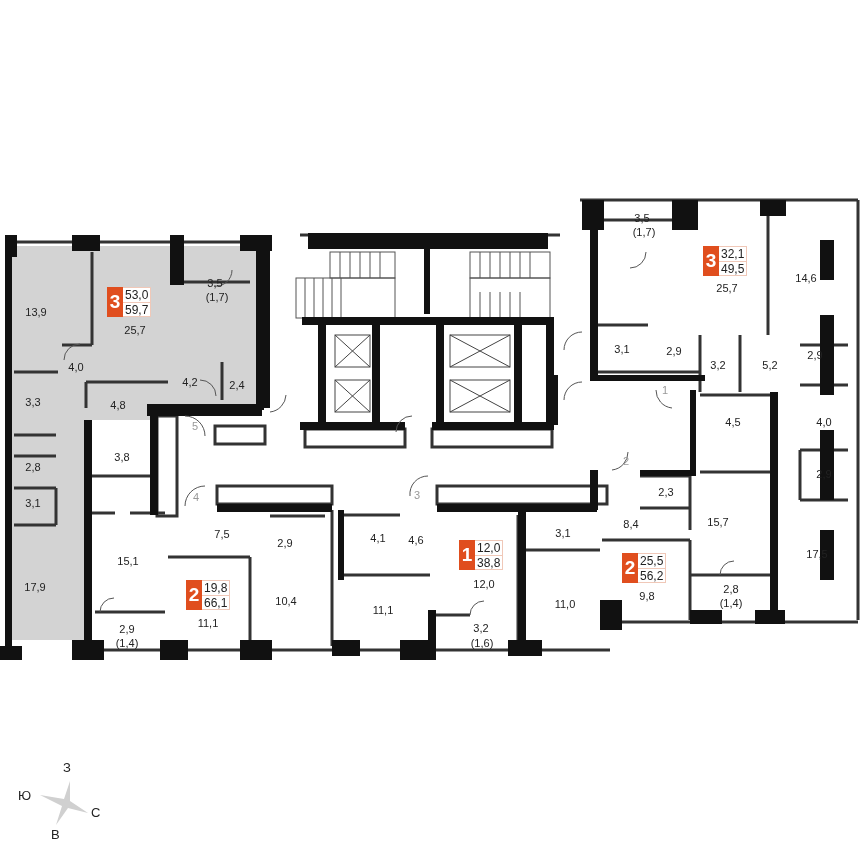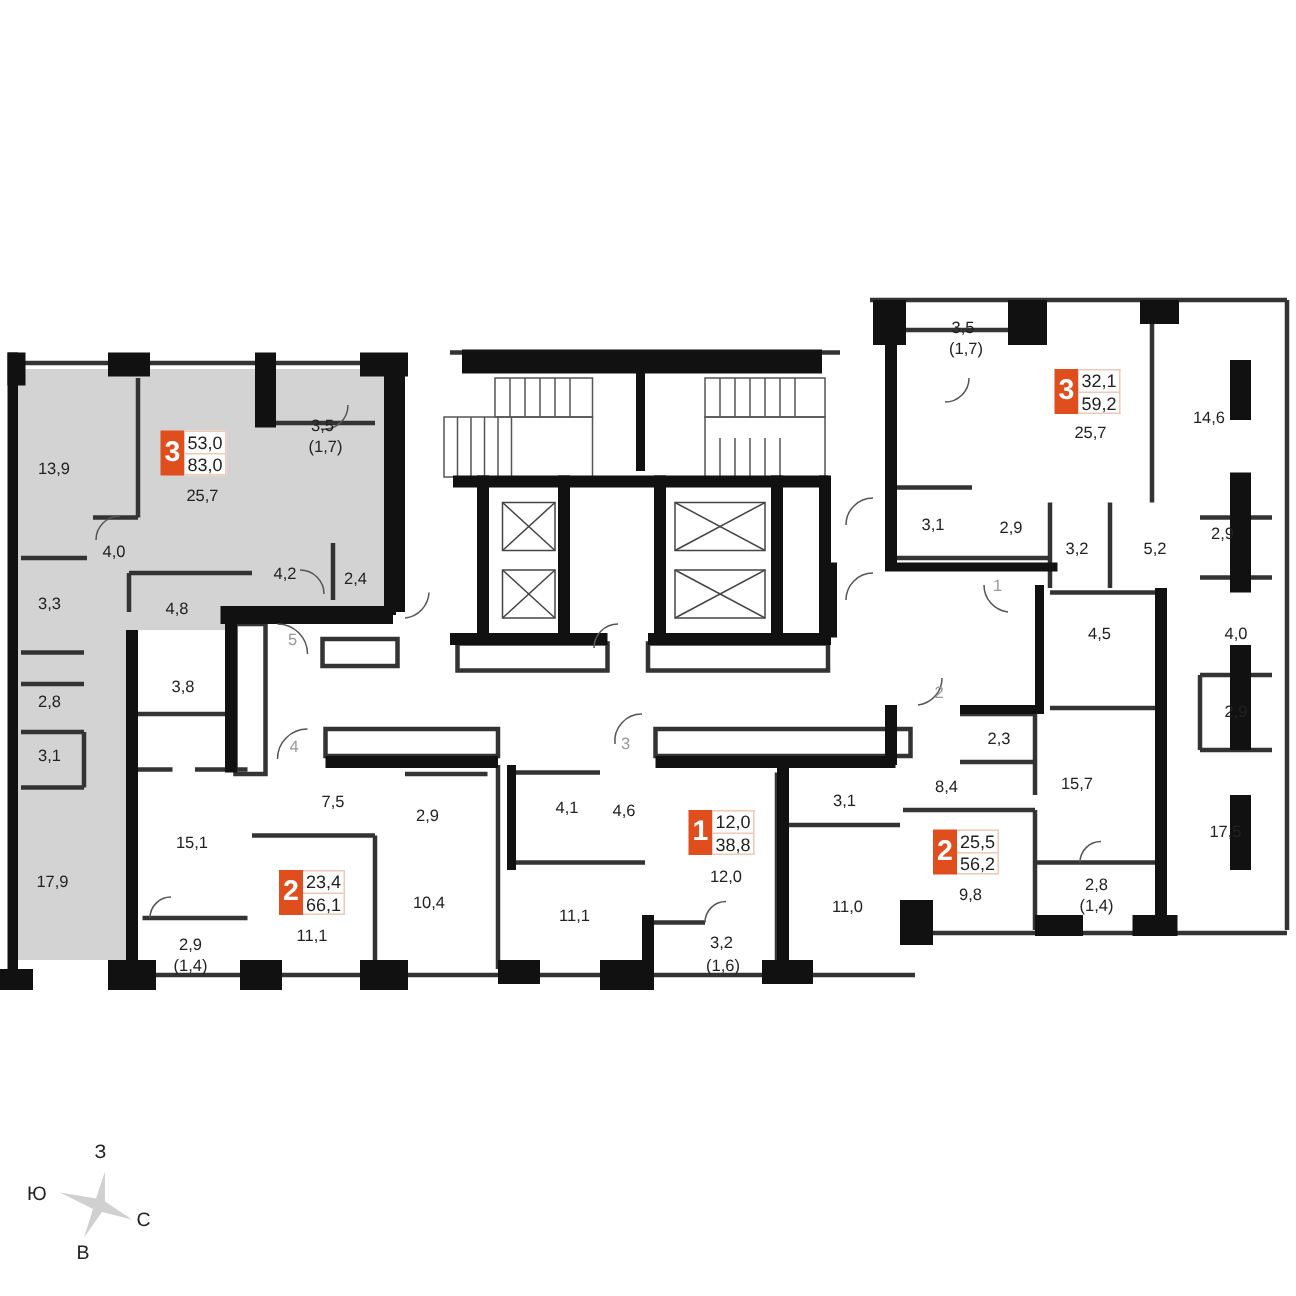--- a/index.html
+++ b/index.html
@@ -267,34 +267,34 @@
 
   <g transform="translate(60,803)">
     <polygon points="10,-22 4,-4 -20,-8 2,3 -4,22 8,5 28,10 10,-2" fill="#d0d0d0"></polygon>
   </g>
 </svg>
 
 <div class="badge" style="left:107px;top:287px;">
   <div class="rooms">3</div>
   <div class="areas">
     <span>53,0</span>
-    <span>83,0</span>
+    <span>59,7</span>
   </div>
 </div>
 <div class="badge" style="left:703px;top:246px;">
   <div class="rooms">3</div>
   <div class="areas">
     <span>32,1</span>
-    <span>59,2</span>
+    <span>49,5</span>
   </div>
 </div>
 <div class="badge" style="left:186px;top:580px;">
   <div class="rooms">2</div>
   <div class="areas">
-    <span>23,4</span>
+    <span>19,8</span>
     <span>66,1</span>
   </div>
 </div>
 <div class="badge" style="left:459px;top:540px;">
   <div class="rooms">1</div>
   <div class="areas">
     <span>12,0</span>
     <span>38,8</span>
   </div>
 </div>

